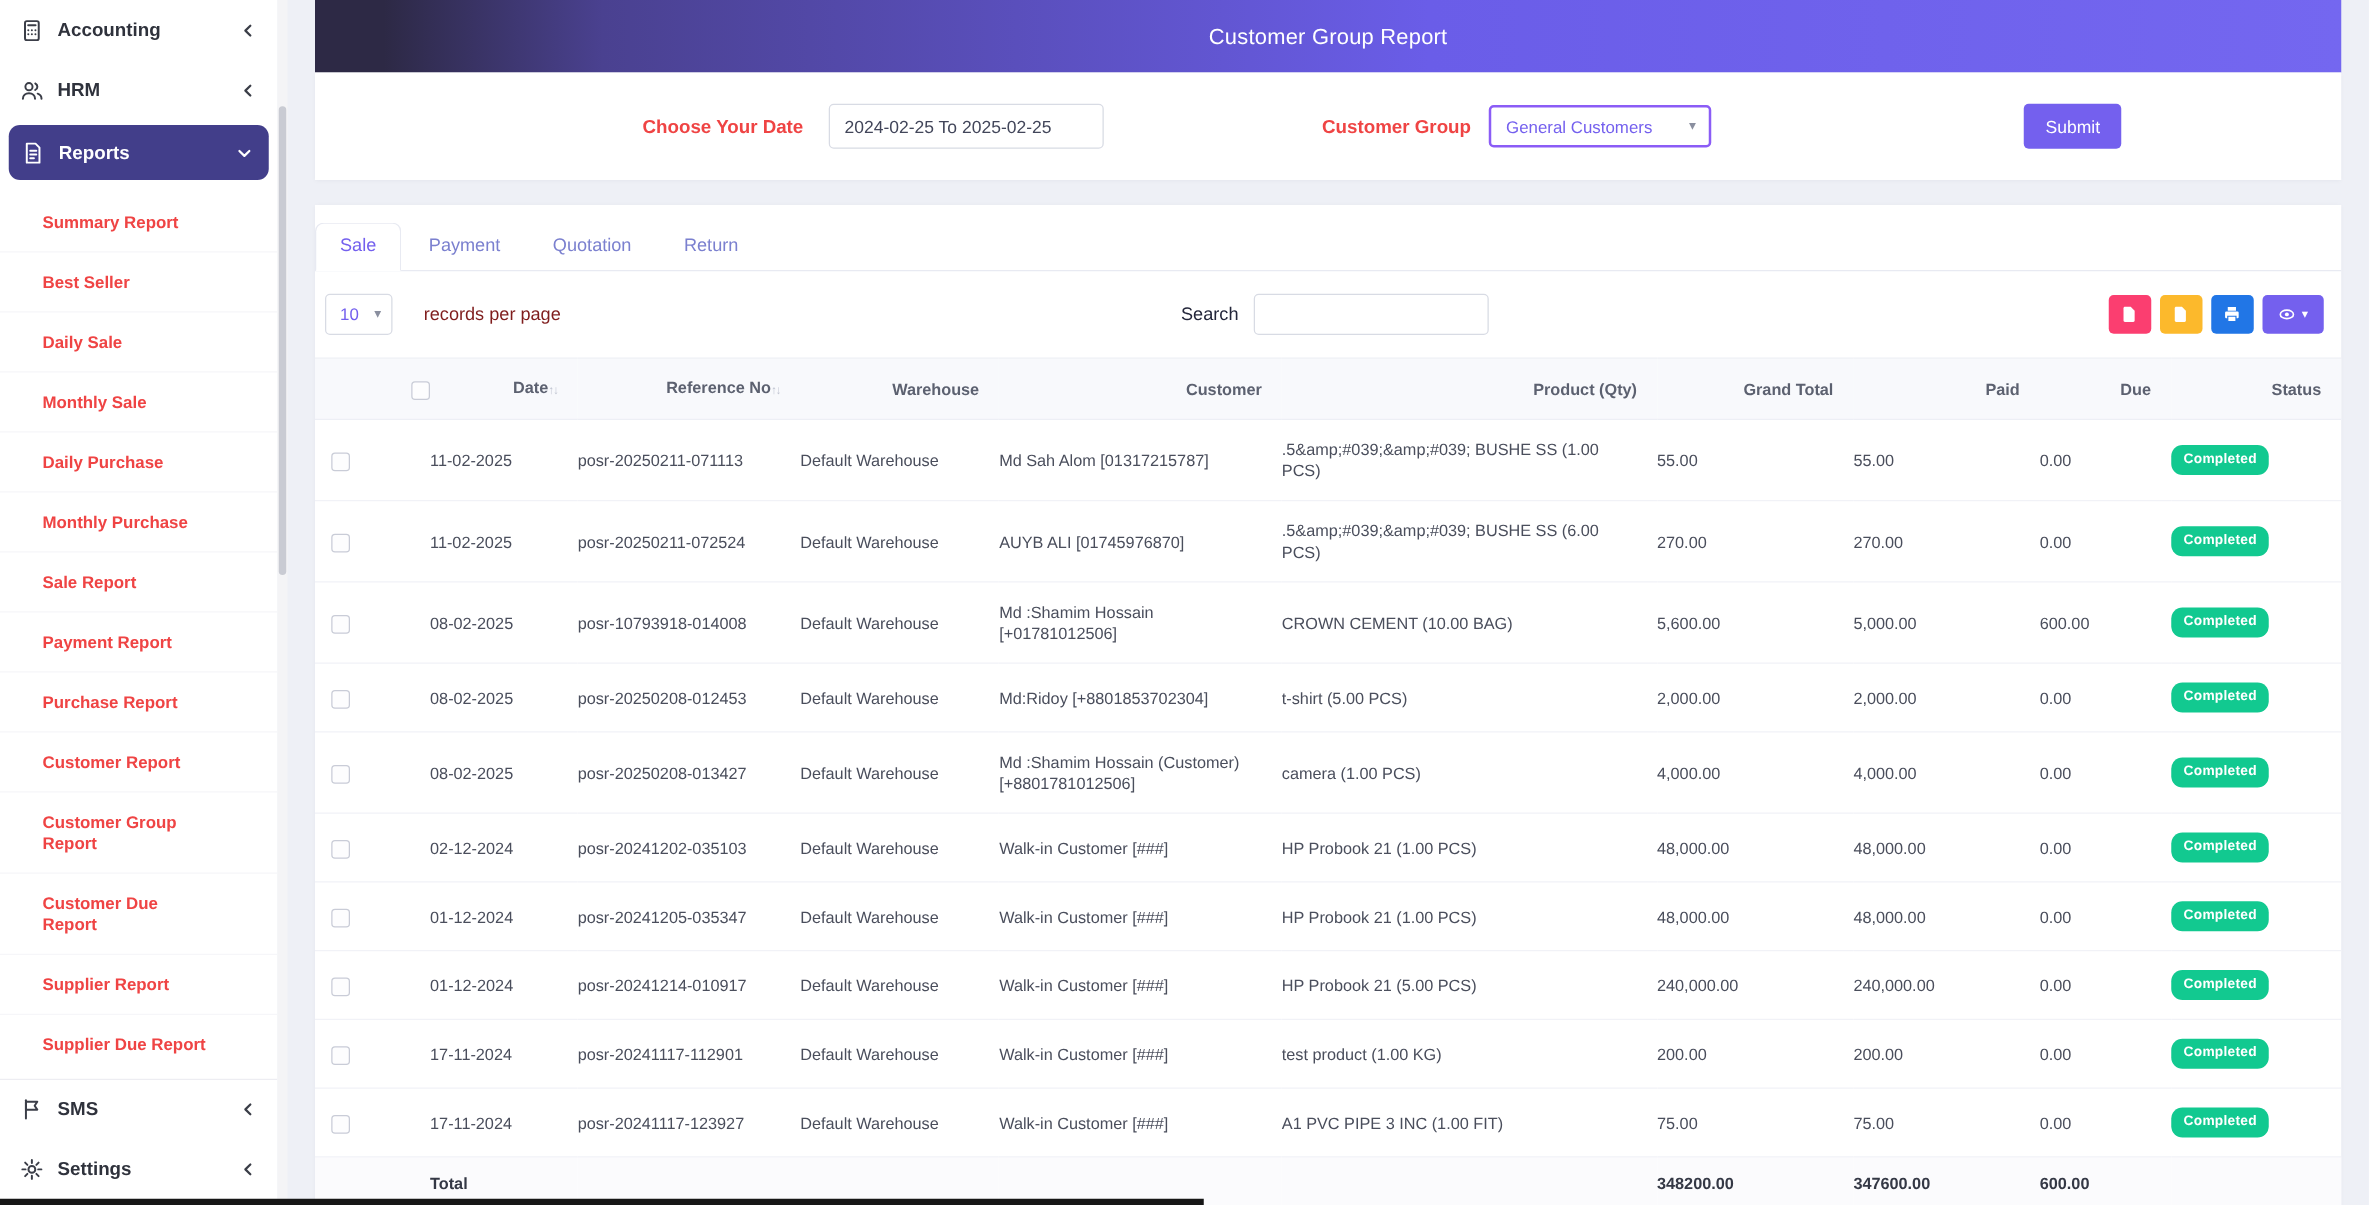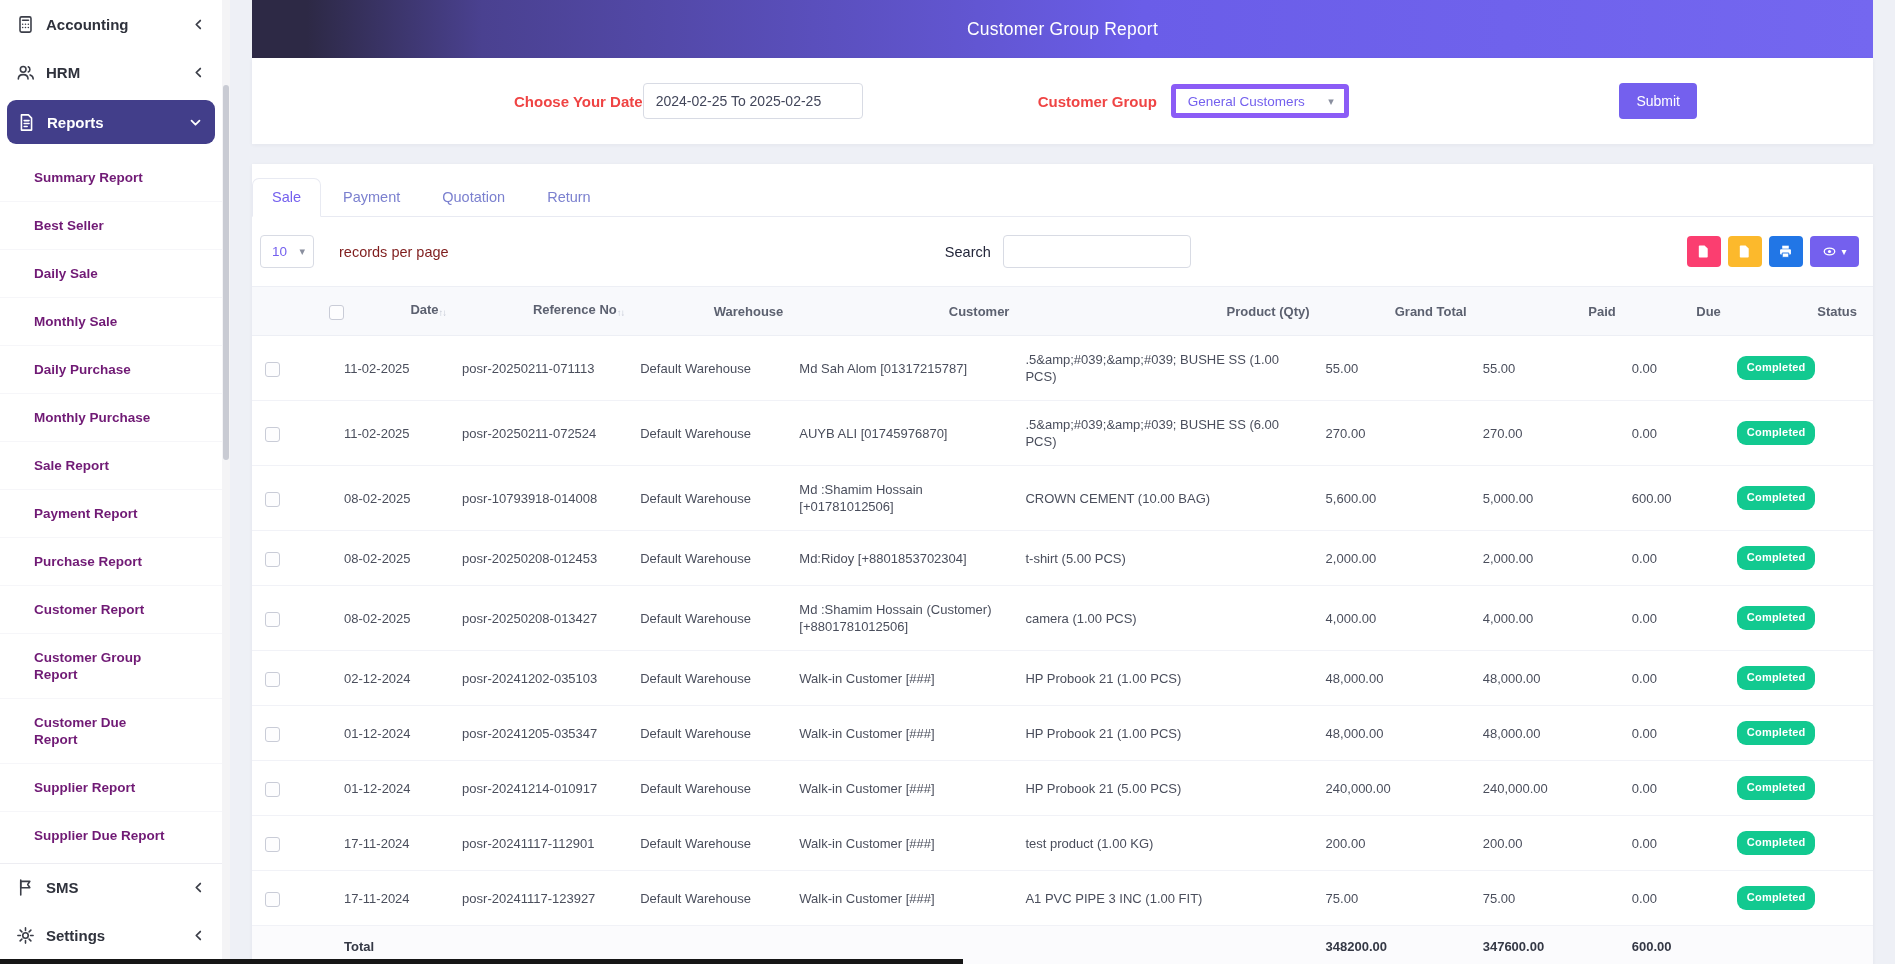--- a/index.html
+++ b/index.html
@@ -13,37 +13,37 @@
   .side-section{display:flex;align-items:center;gap:11px;height:48px;padding:0 16px;cursor:pointer}
   .side-section .slabel{font-size:15px;font-weight:700;color:#2f323c;flex:1}
   .sicon{width:19px;height:19px;flex:0 0 19px;fill:none;stroke:#3b3e48;stroke-width:1.5;stroke-linecap:round;stroke-linejoin:round}
   .chev{width:15px;height:15px;fill:none;stroke:#3b3e48;stroke-width:2;stroke-linecap:round;stroke-linejoin:round}
   .side-section.active{background:var(--sidebar-active,#423e8a);border-radius:9px;margin:4px 7px;height:44px;padding:0 12px 0 10px}
   .side-section.active .slabel{color:#fff}
   .side-section.active .sicon,.side-section.active .chev{stroke:#fff}
   .submenu{padding:6px 0 4px}
   .subitem{display:block;padding:15px 14px 15px 34px;border-bottom:1px solid #f6f6f9;cursor:pointer;line-height:17px}
   .subitem:last-child{border-bottom:none}
-  .subitem span{display:inline-block;max-width:137px;font-size:13.5px;font-weight:600;color:#701a75}
+  .subitem span{display:inline-block;max-width:137px;font-size:13.5px;font-weight:600;color:#ef4444}
   .side-sep{border-top:1px solid #ededf2}
   .side-scroll{width:8px;flex:0 0 8px;background:#f4f4f6;position:relative}
   .side-scroll .thumb{position:absolute;top:85px;left:1px;width:6px;height:375px;background:#c9cbd3;border-radius:3px}
 
   
   .main{flex:1;min-width:0;padding:0 22px;background:#eef0f6}
   .page-header{height:58px;display:flex;align-items:center;justify-content:center;
     background:linear-gradient(90deg,var(--header-grad-start,#2d2945) 0px,#2d2945 55px,#4a4190 230px,#6a5de8 55%,var(--header-grad-end,#7467f0) 100%)}
   .page-header h1{color:#fff;font-size:17.5px;font-weight:500;letter-spacing:.2px}
 
   .filter-card{background:#fff;height:86px;display:flex;align-items:center;box-shadow:0 1px 4px rgba(30,30,60,.05)}
   .f-label{font-size:15px;font-weight:700;color:#ef4444}
   .date-label{margin-left:262px}
-  .date-input{margin-left:0;width:220px;height:36px;border:1px solid #d8dbe4;border-radius:4px;display:flex;align-items:center;padding:0 12px;font-size:14px;color:#42465a;background:#fff;cursor:pointer}
+  .date-input{margin-left:20px;width:220px;height:36px;border:1px solid #d8dbe4;border-radius:4px;display:flex;align-items:center;padding:0 12px;font-size:14px;color:#42465a;background:#fff;cursor:pointer}
   .group-label{margin-left:175px}
-  .group-select{margin-left:14px;min-width:178px;height:34px;border:5px solid #8b5cf6;border-radius:4px;display:flex;align-items:center;justify-content:space-between;padding:0 10px 0 12px;font-size:13.5px;color:var(--accent,#7460ee);cursor:pointer;background:#fff}
+  .group-select{margin-left:14px;min-width:178px;height:34px;border:2px solid #8b5cf6;border-radius:4px;display:flex;align-items:center;justify-content:space-between;padding:0 10px 0 12px;font-size:13.5px;color:var(--accent,#7460ee);cursor:pointer;background:#fff}
   .caret{color:#8a8f9f;font-size:11px;line-height:1}
   .submit-btn{margin-left:auto;margin-right:176px;background:var(--accent,#7460ee);color:#fff;border:none;border-radius:4px;height:36px;padding:0 17px;font-size:14px;cursor:pointer;font-family:inherit}
 
   .table-card{background:#fff;margin-top:20px;box-shadow:0 1px 4px rgba(30,30,60,.05);min-height:830px}
   .tabs{display:flex;gap:2px;padding:14px 0 0;border-bottom:1px solid #e8eaf2}
   .tab{padding:10px 19px;font-size:14.5px;color:#7b80cf;border:1px solid transparent;border-radius:7px 7px 0 0;margin-bottom:-1px;cursor:pointer;line-height:17px}
   .tab.active{color:var(--accent,#6f5de4);border-color:#e8eaf2 #e8eaf2 #fff;background:#fff}
 
   .controls{display:flex;align-items:center;padding:18px 8px}
   .page-size{width:54px;height:33px;border:1px solid #d8dbe4;border-radius:4px;display:flex;align-items:center;justify-content:space-between;padding:0 8px 0 11px;color:var(--accent,#7460ee);font-size:13.5px;cursor:pointer;background:#fff}

